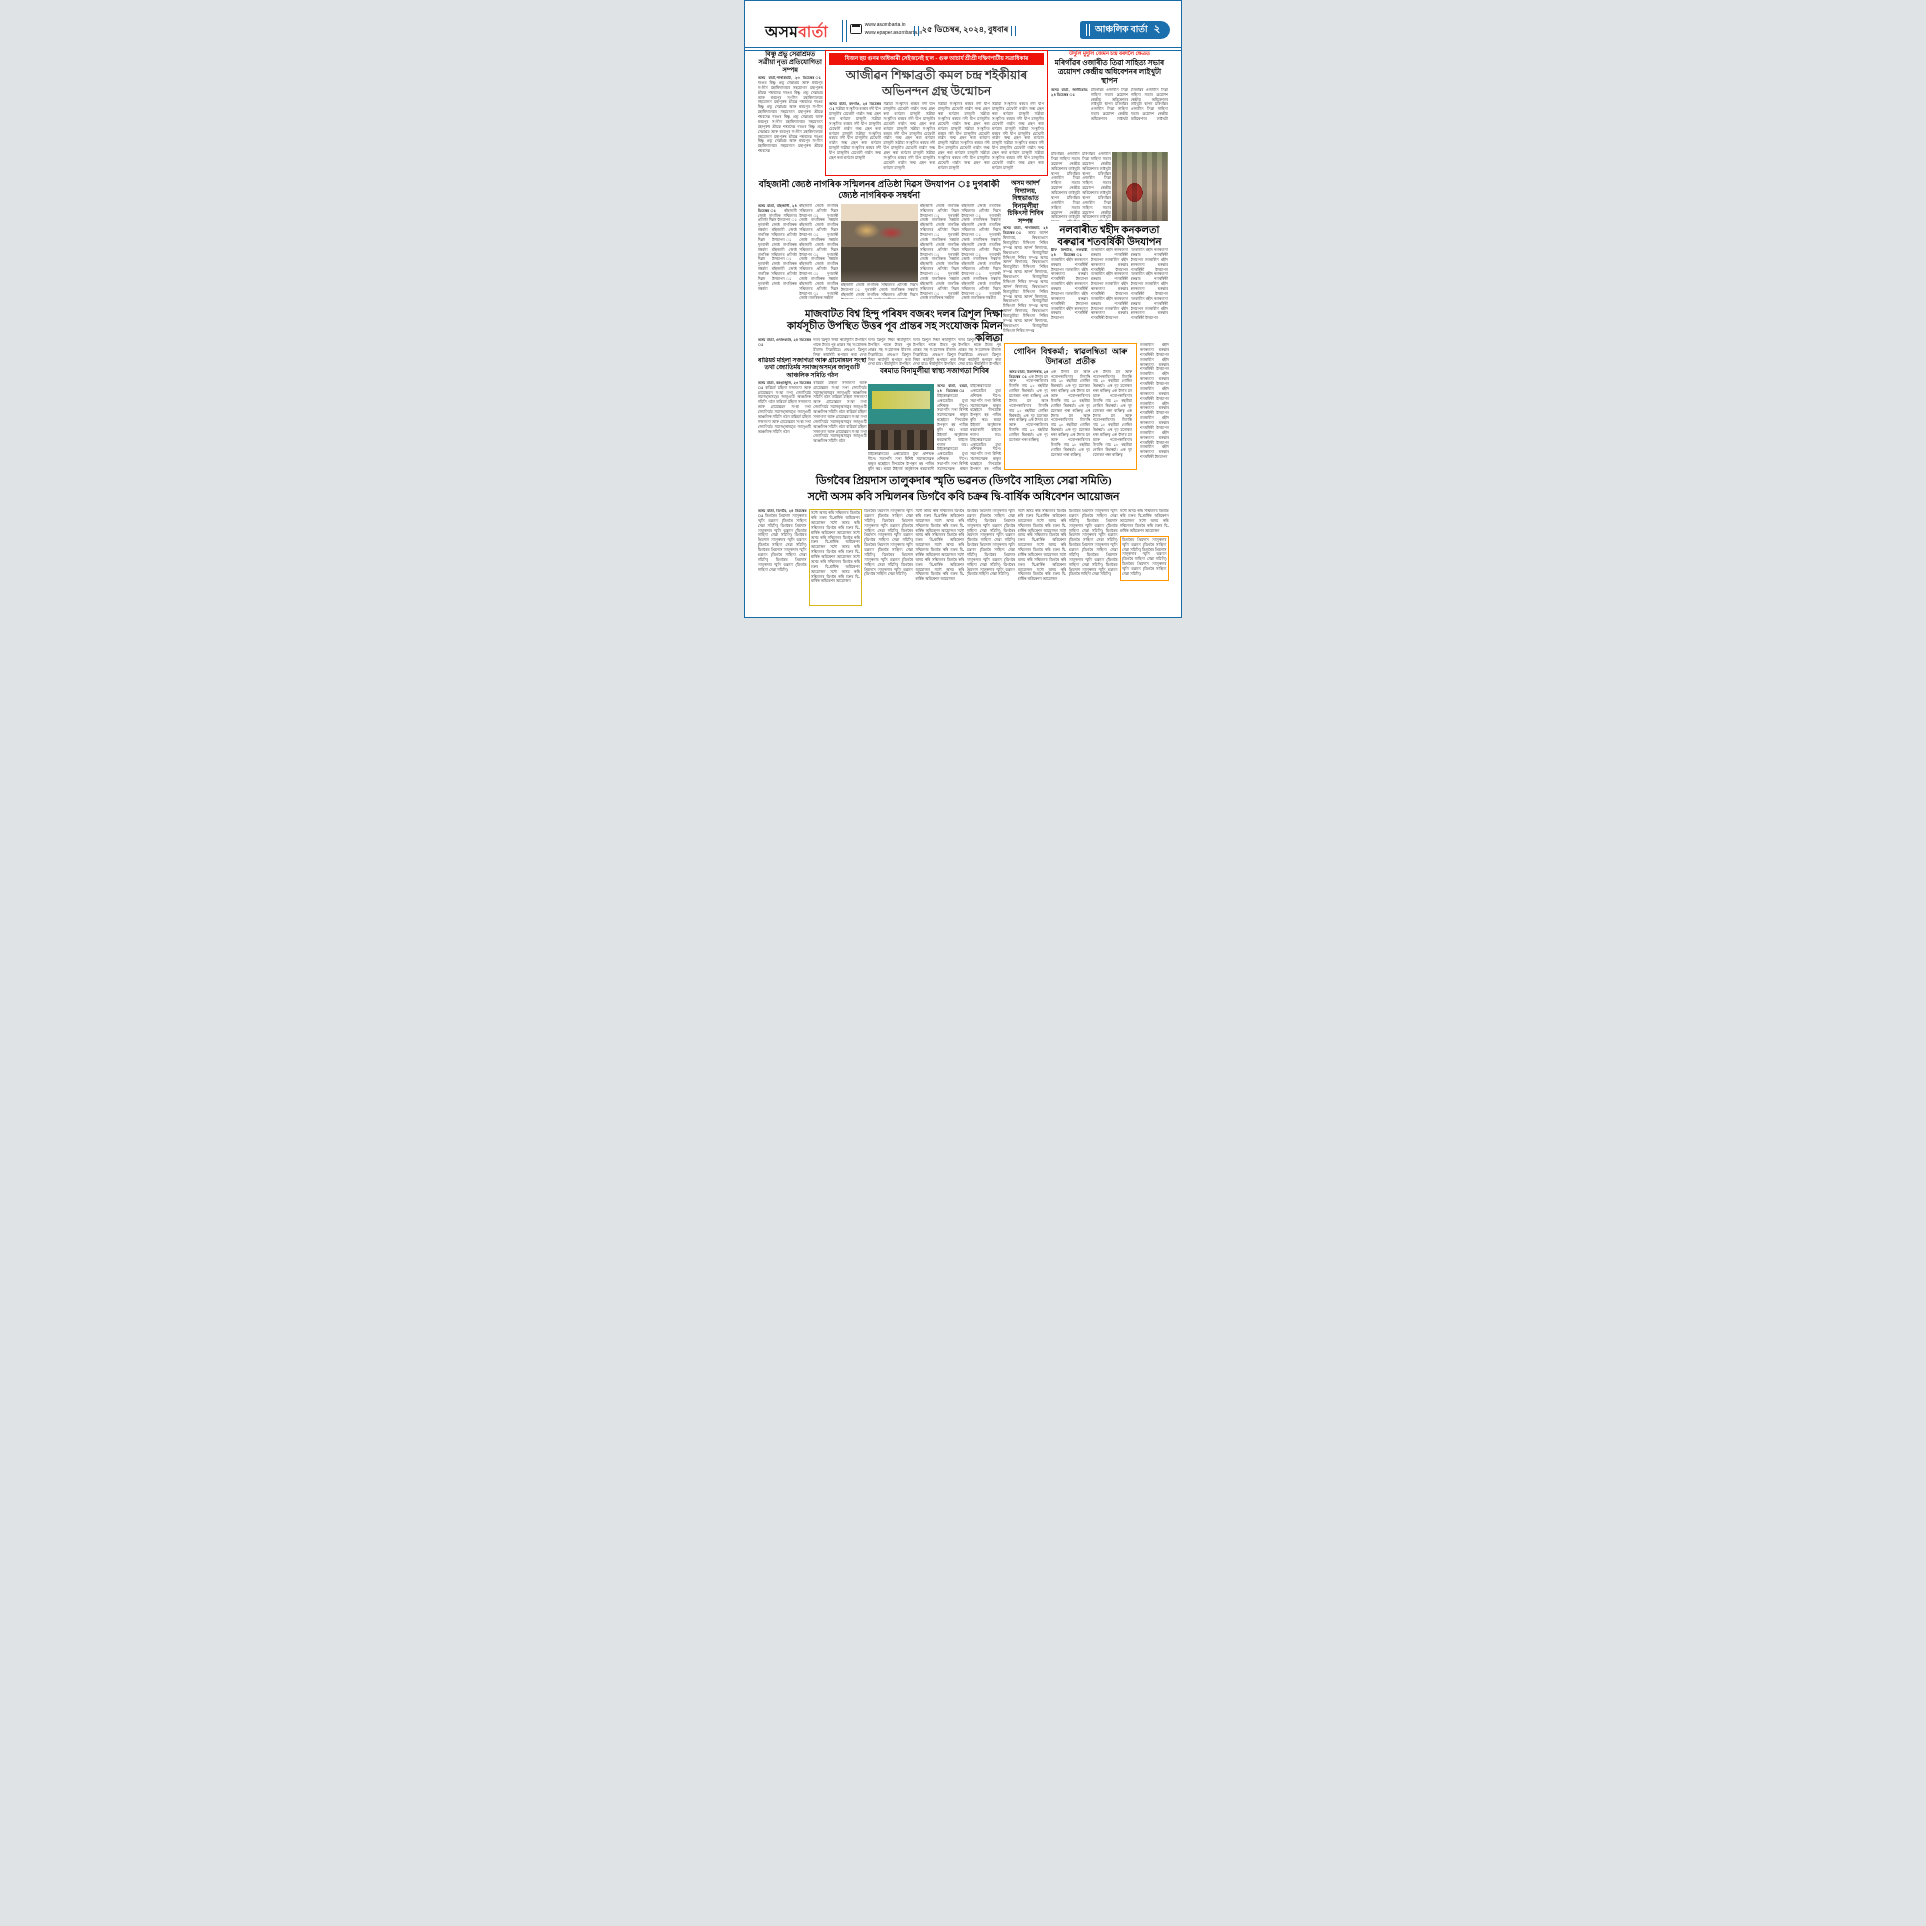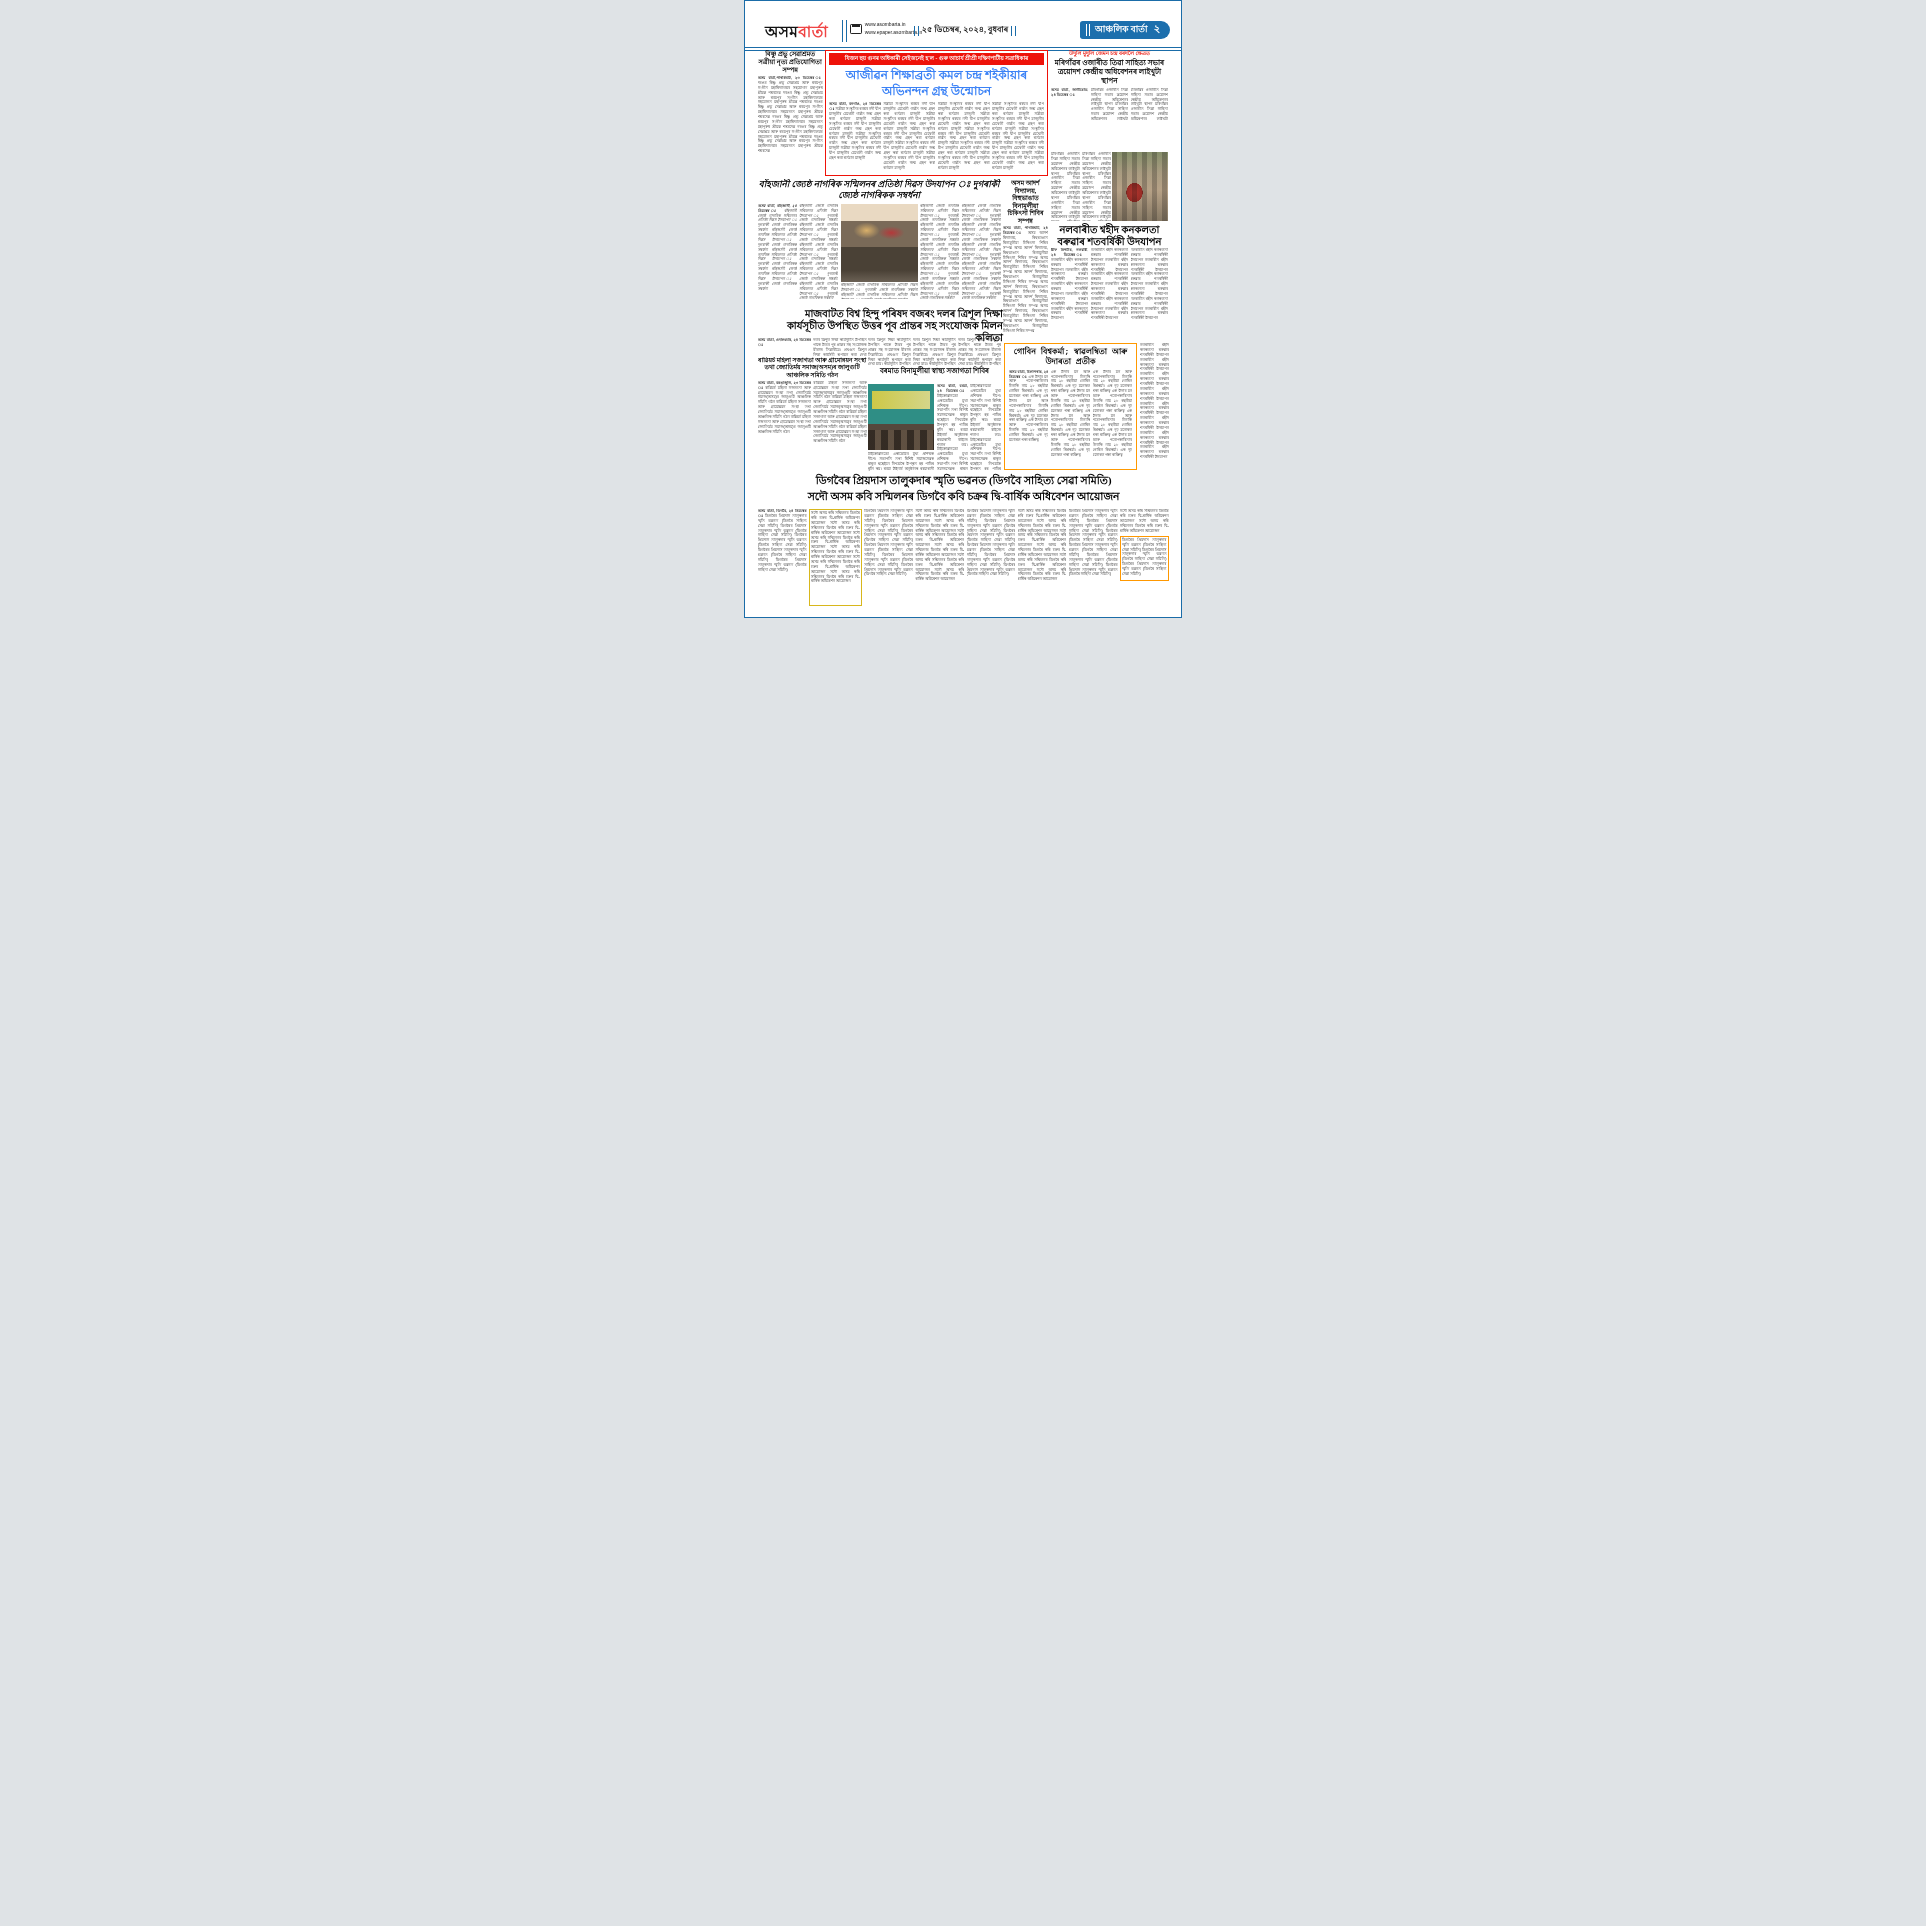--- a/index.html
+++ b/index.html
@@ -38,35 +38,35 @@
   .byline{font-weight:bold;}
   .photo{background-color:#9a8f77;position:relative;overflow:hidden;}
   
   .art-bishnu{position:absolute;left:12.7px;top:49px;width:65px;height:127px;overflow:hidden;}
   .art-bishnu .hl{font-size:6.5px;margin-bottom:2.3px;}
   .kamal-box{position:absolute;left:80px;top:49px;width:223px;height:126px;
         border:1.2px solid #ee1209;padding:2.3px 3.1px;box-sizing:border-box;overflow:hidden;}
   .kamal-bar{background:#ee1209;color:#fff;font-weight:bold;font-size:5.6px;text-align:center;
         padding:1.2px 0 1.5px;font-family:"Liberation Serif",serif;}
   .kamal-hl{font-family:"Liberation Serif",serif;font-weight:bold;text-align:center;
-        font-size:12px;line-height:1.3;color:#3b82f6;margin:3.1px 0 3.1px;}
+        font-size:12px;line-height:1.3;color:#404040;margin:3.1px 0 3.1px;}
   .kamal-cols{height:69px;}
   .art-morigaon{position:absolute;left:306px;top:49px;width:117px;height:127px;overflow:hidden;}
   .art-morigaon .kicker{font-size:5.4px;margin-bottom:1.2px;}
   .art-morigaon .hl{font-size:7.3px;}
   .mori-row1{height:32px;margin-top:1.9px;}
   .mori-row2{position:absolute;left:306px;top:151px;width:117px;height:69px;}
   .mori-row2 .txt{position:absolute;left:0;top:0;width:60px;height:69px;}
   .photo-morigaon{position:absolute;right:0;top:0;width:56px;height:69px;
         background:linear-gradient(180deg,#8e9a72 0%,#b7a98c 30%,#c7b093 55%,#8d7f6a 100%);}
   .photo-morigaon:before{content:"";position:absolute;left:10.8px;top:27px;width:23px;height:27px;
         background:radial-gradient(closest-side,#c2312b,#a02520 70%,transparent 72%);}
   .photo-morigaon:after{content:"";position:absolute;left:0;top:0;width:100%;height:100%;
         background:repeating-linear-gradient(90deg,rgba(40,35,30,.35) 0 5.4px,rgba(90,80,65,.15) 5.4px 10px);}
-  .art-banhjani{position:absolute;left:12.7px;top:178px;width:243px;height:128px;overflow:hidden;font-style:italic;}
+  .art-banhjani{position:absolute;left:12.7px;top:178px;width:243px;height:128px;overflow:hidden;}
   .art-banhjani .hl{font-size:8.9px;margin-bottom:3.1px;}
   .banh-row{height:96px;}
   .photo-banhjani{width:77px;height:78px;flex:none;
         background:linear-gradient(180deg,#e9d9c2 0 22%,#7a6a58 22% 55%,#4a4136 55% 85%,#6b6155 100%);}
   .photo-banhjani:before{content:"";position:absolute;left:7.7px;top:15.4px;width:62px;height:23px;
         background:radial-gradient(closest-side at 30% 50%,#d9b06a,transparent 70%),
                    radial-gradient(closest-side at 70% 60%,#b5383a,transparent 70%);}
   .banh-mid{display:flex;flex-direction:column;gap:1.5px;flex:none;}
   .banh-strip{width:77px;height:15.4px;overflow:hidden;text-align:justify;font-size:3.7px;line-height:1.32;color:#161616;}
   .art-adarsha{position:absolute;left:258px;top:178px;width:45px;height:162px;overflow:hidden;}

